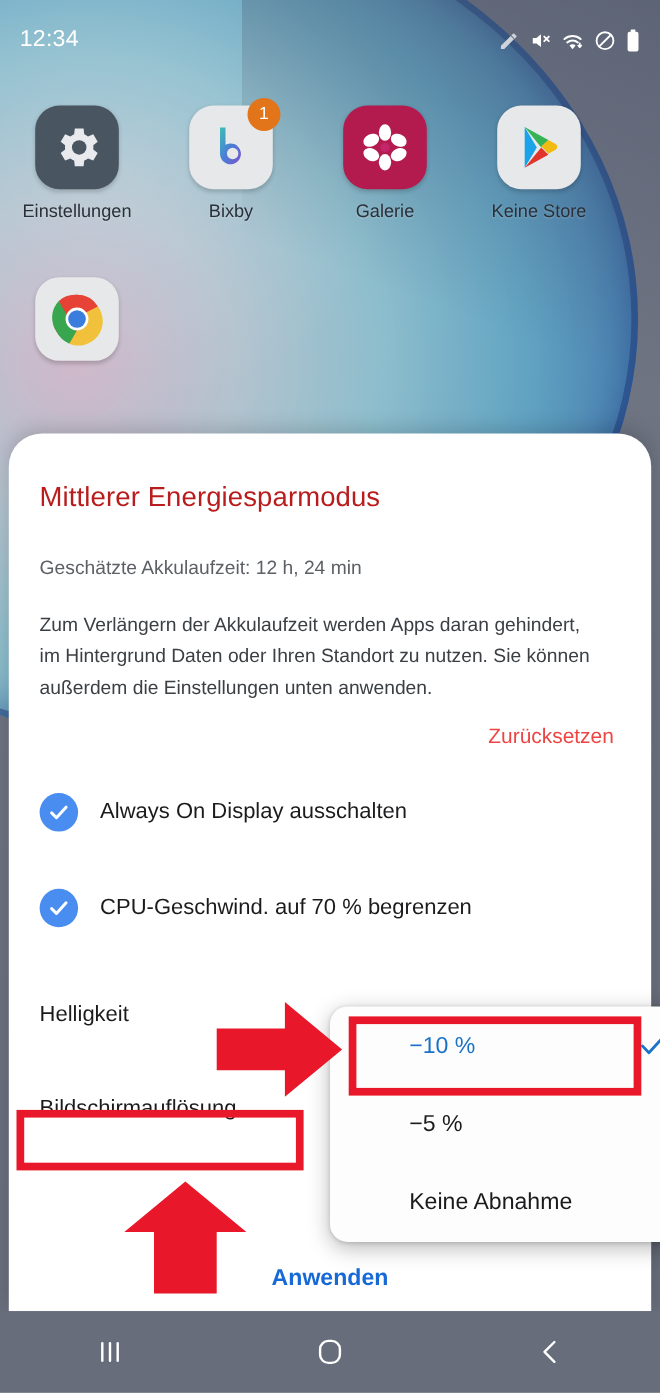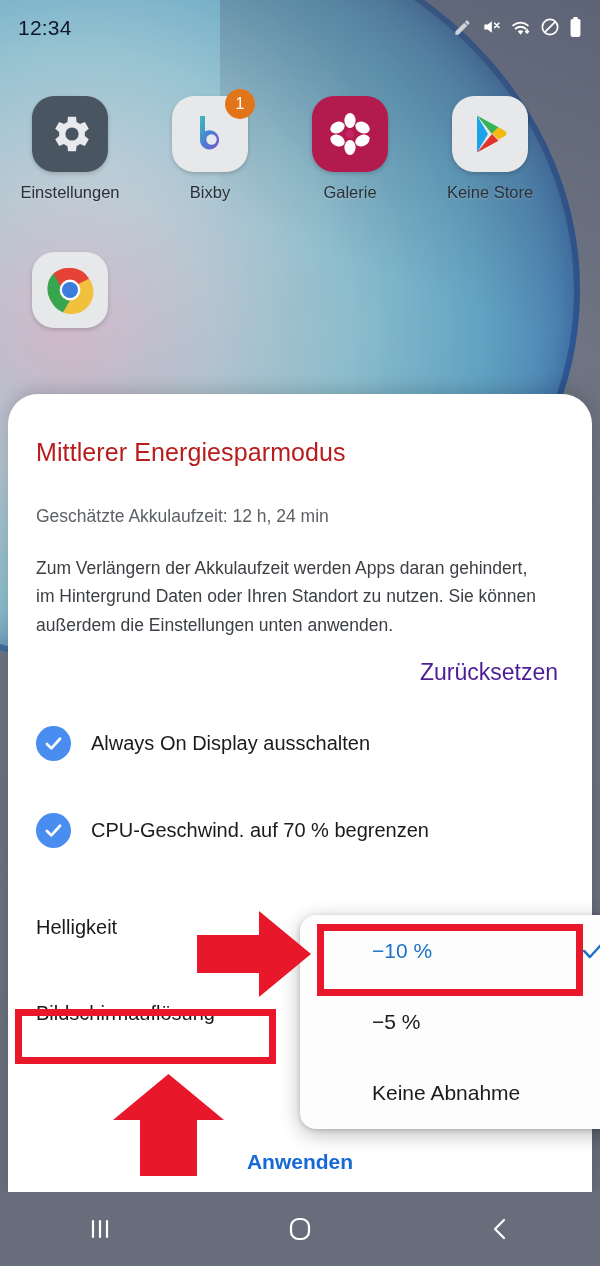--- a/index.html
+++ b/index.html
@@ -24,22 +24,22 @@
       rgba(35,55,105,0.35) 100%);
     filter:blur(0.4px);}
   .wp-bubble-edge{position:absolute;left:-300px;top:-90px;width:880px;height:760px;border-radius:50%;
     box-shadow:inset 0 0 0 6px rgba(25,50,120,0.45), inset 0 0 26px 10px rgba(30,60,130,0.30);}
   .wp-sheen{position:absolute;left:-170px;top:-40px;width:560px;height:430px;border-radius:50%;
     background:radial-gradient(ellipse at 50% 45%,rgba(255,255,255,0.16) 0%,rgba(255,255,255,0.0) 65%);}
   .wp-dark{position:absolute;right:-40px;top:-60px;width:420px;height:560px;
     background:linear-gradient(200deg,rgba(70,78,96,0.55),rgba(70,78,96,0.0) 60%);}
 
   
-  .statusbar{position:absolute;top:0;left:0;right:0;height:48px;display:flex;align-items:flex-start;
-    justify-content:space-between;padding:16px 18px;box-sizing:border-box;color:#0f172a;}
+  .statusbar{position:absolute;top:0;left:0;right:0;height:48px;display:flex;align-items:flex-end;
+    justify-content:space-between;padding:0 18px;box-sizing:border-box;color:#ffffff;}
   .status-time{font-size:21px;letter-spacing:.2px;}
   .status-icons{display:flex;align-items:center;gap:9px;}
   .status-icons svg{display:block;}
 
   
   .apps{position:absolute;top:96px;left:0;right:0;}
   .app-row{display:flex;}
   .app{width:140px;display:flex;flex-direction:column;align-items:center;}
   .app-icon{width:76px;height:76px;border-radius:22px;position:relative;
     display:flex;align-items:center;justify-content:center;
@@ -54,21 +54,21 @@
     background:#e2751a;color:#fff;font-size:16px;display:flex;align-items:center;justify-content:center;}
 
   
   .sheet{position:absolute;left:8px;right:8px;top:394px;bottom:74px;background:#ffffff;
     border-radius:30px 30px 0 0;box-shadow:0 -4px 18px rgba(0,0,0,0.16);overflow:visible;}
   .sheet-inner{position:relative;height:100%;padding:0 28px;box-sizing:border-box;}
   .sheet-title{font-size:25px;color:#b91c1c;padding-top:44px;letter-spacing:.1px;}
   .sheet-sub{font-size:17.5px;color:#5d6166;padding-top:39px;}
   .sheet-body{font-size:17.5px;color:#3c4044;line-height:1.62;padding-top:27px;max-width:505px;}
   .reset-row{display:flex;justify-content:flex-end;padding-top:20px;padding-right:6px;}
-  .reset-link{font-size:23px;color:#4c1d95;}
+  .reset-link{font-size:19px;color:#ef4444;}
 
   .opt-row{display:flex;align-items:center;gap:20px;}
   .opt-row.r1{padding-top:40px;}
   .opt-row.r2{padding-top:52px;}
   .check{width:35px;height:35px;border-radius:50%;background:#4a8df0;flex:0 0 35px;
     display:flex;align-items:center;justify-content:center;}
   .opt-label{font-size:20px;color:#1b1b1d;}
 
   .setting-row{display:flex;align-items:center;height:62px;}
   .setting-row.s1{margin-top:48px;}

